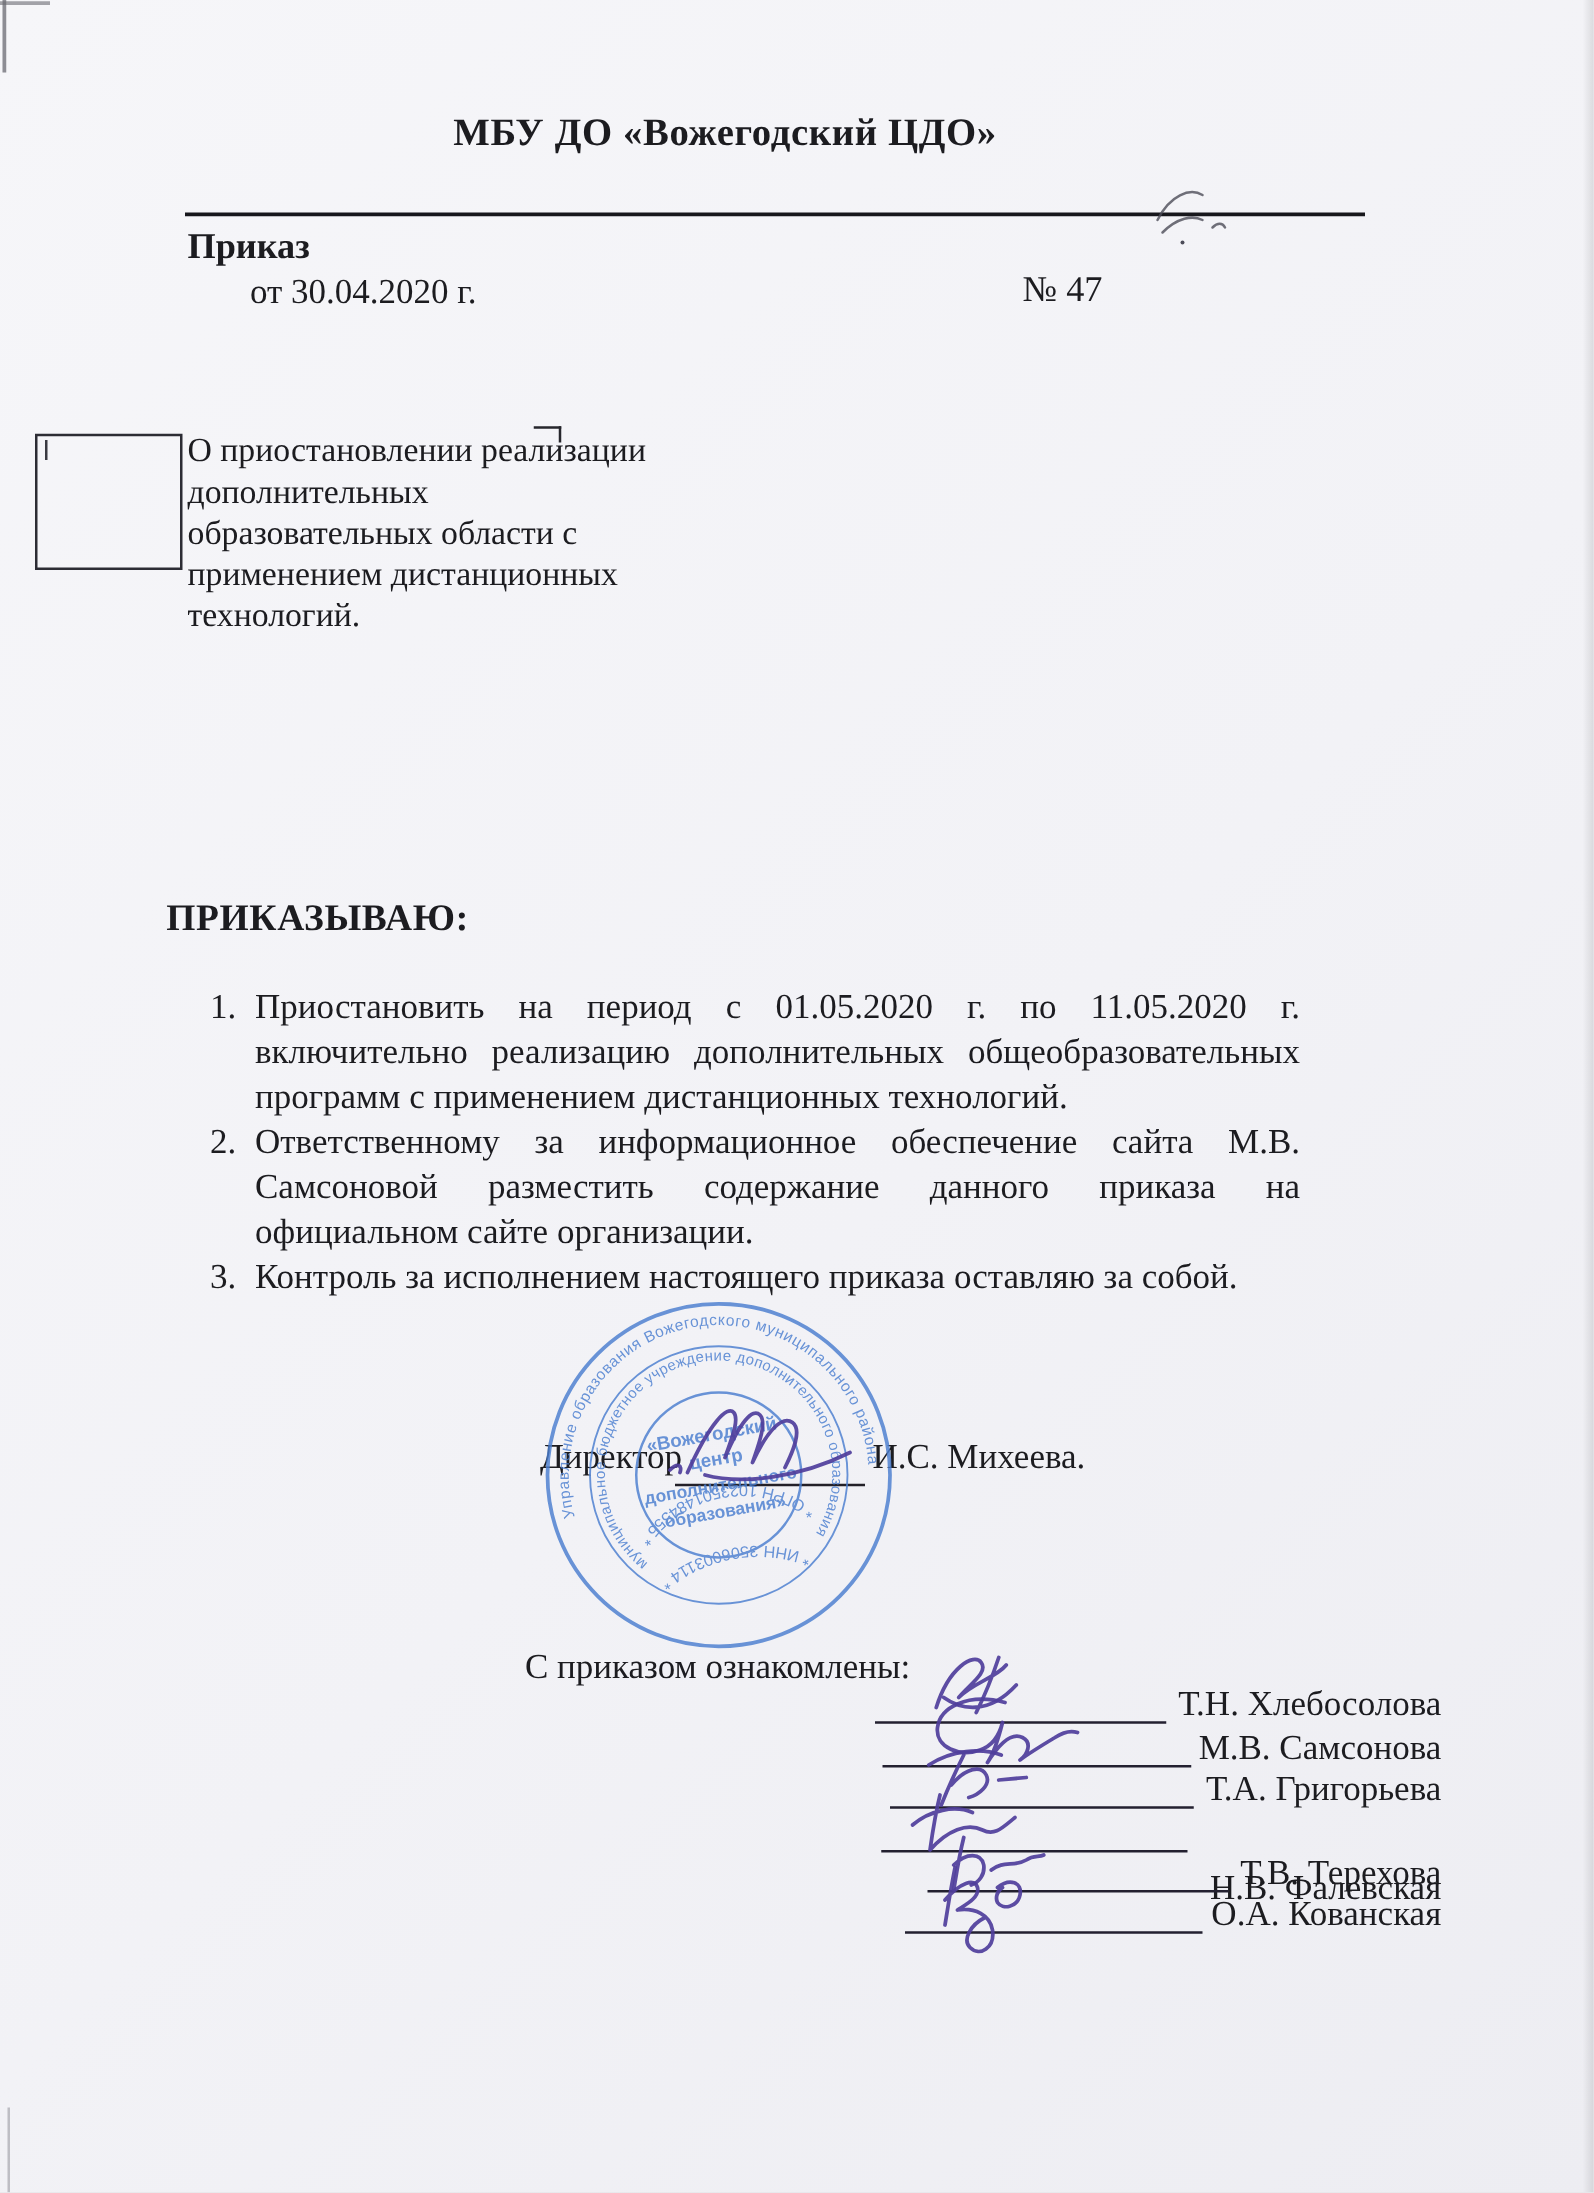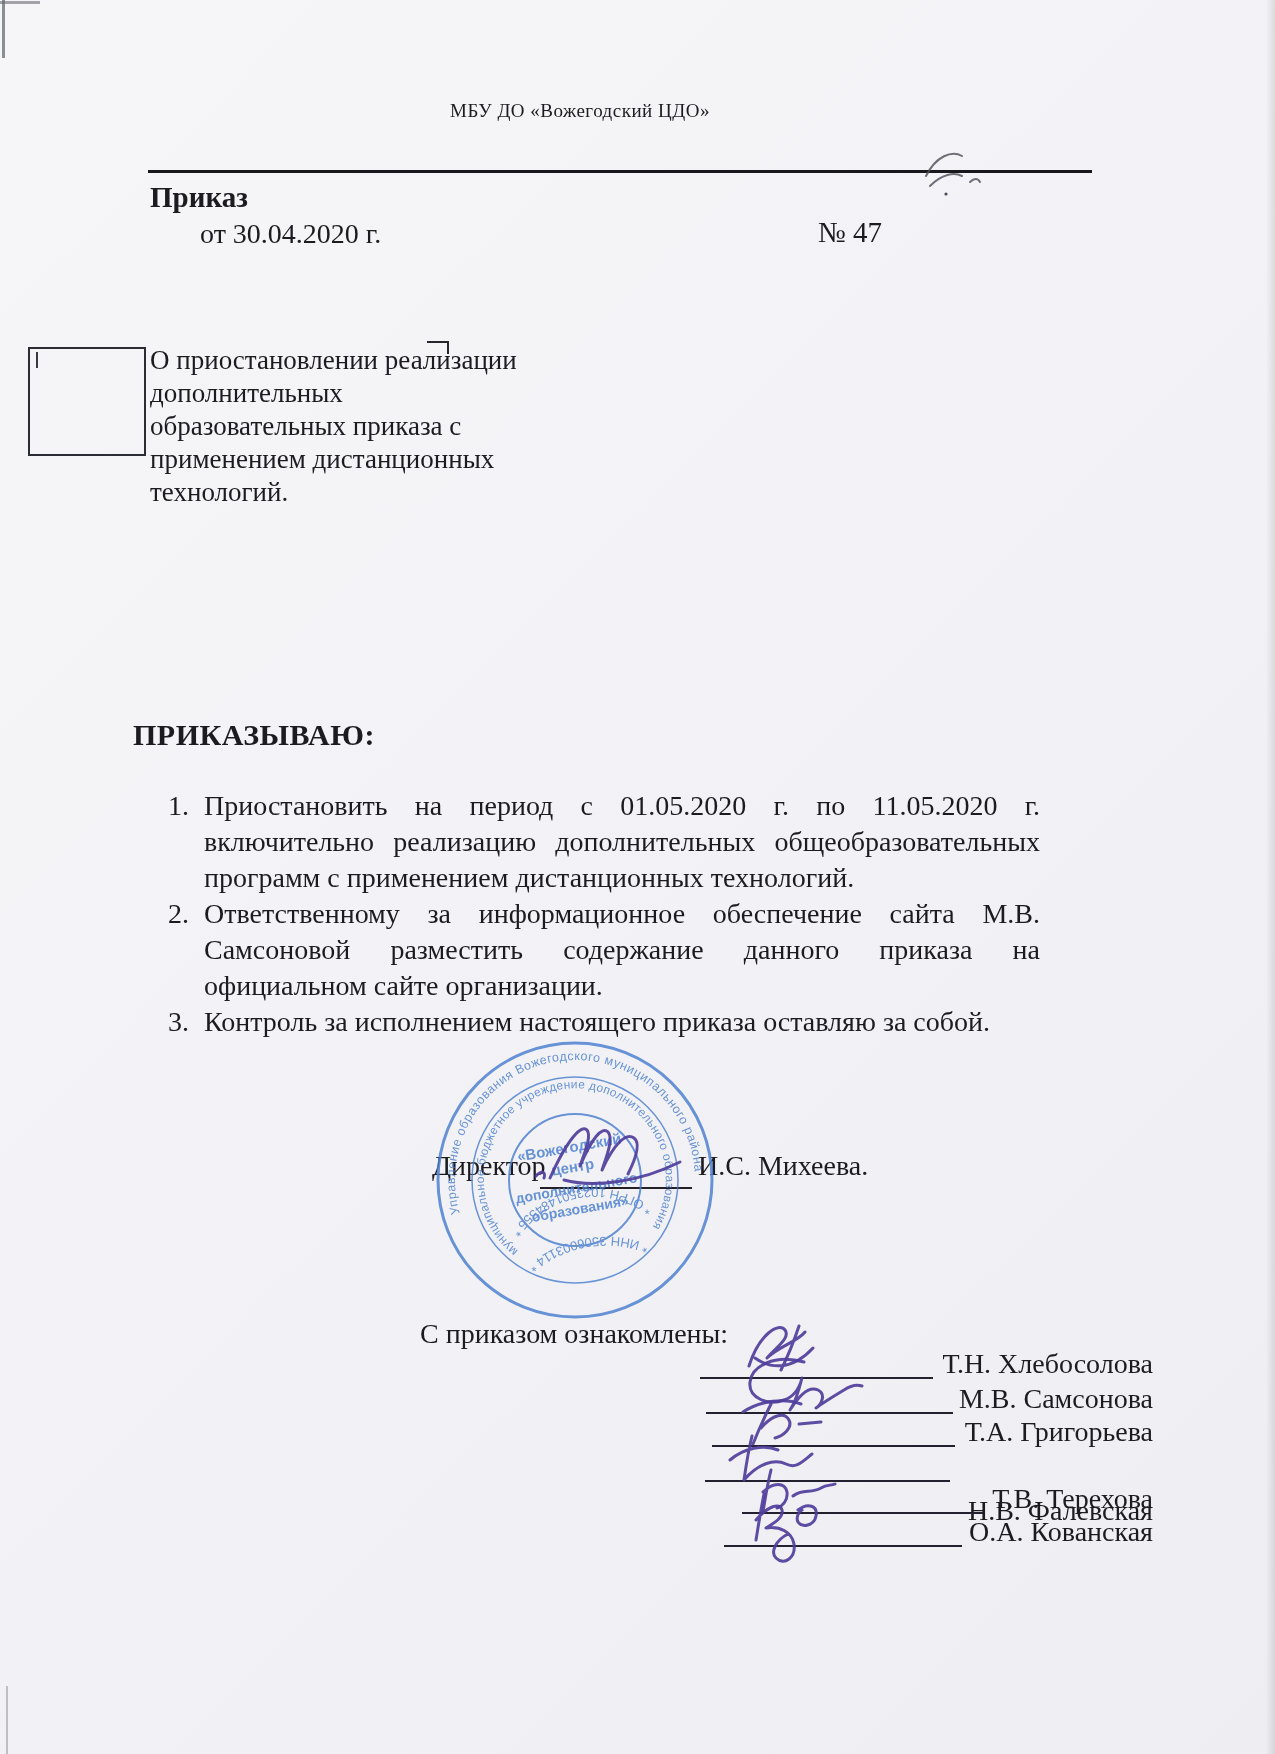--- a/index.html
+++ b/index.html
@@ -4,22 +4,22 @@
 <style>
   html,body{margin:0;padding:0;background:#e6e6e9;}
   .page{
     position:relative;width:1275px;height:1754px;margin:0 auto;
     background:linear-gradient(135deg,#f6f6f9 0%,#f2f2f6 55%,#ededf2 100%);
     font-family:"Liberation Serif", serif;color:#1c1c20;overflow:hidden;
   }
   .page::after{content:"";position:absolute;right:0;top:0;bottom:0;width:9px;
     background:linear-gradient(to right,rgba(0,0,0,0),rgba(0,0,0,0.10));}
   .abs{position:absolute;}
-  .doc-title{left:150px;top:100px;width:860px;text-align:center;
-    font-size:19px;font-weight:normal;letter-spacing:0.5px;}
+  .doc-title{left:150px;top:88px;width:860px;text-align:center;
+    font-size:31px;font-weight:bold;letter-spacing:0.5px;}
   .title-rule{left:148px;top:170px;width:944px;height:3px;background:#17171c;}
   .doc-type{left:150px;top:181px;width:860px;text-align:left;font-size:29px;font-weight:bold;}
   .doc-date{left:200px;top:218px;font-size:28px;}
   .doc-number{left:818px;top:216px;font-size:29px;}
   .subject-box{left:28px;top:347px;width:114px;height:105px;border:2px solid #2c2c34;}
   .subject-box-tick{left:36px;top:352px;width:2px;height:16px;background:#3a3a42;}
   .subject{left:150px;top:344px;width:420px;font-size:27px;line-height:33px;}
   .stray-bracket{left:427px;top:341px;width:20px;height:11px;
     border-top:2.5px solid #26262c;border-right:2.5px solid #26262c;}
   .basis{left:130px;top:540px;width:908px;font-size:28px;line-height:35px;
@@ -66,21 +66,21 @@
   <svg class="abs" style="left:918px;top:142px;" width="105" height="58" viewBox="0 0 105 58">
     <path class="penmark" d="M8,34 C18,14 34,8 44,14 M12,44 C24,32 36,30 44,34 M52,40 C56,36 60,36 62,40"></path>
     <circle cx="28" cy="52" r="1.6" fill="#4c4c58"></circle>
   </svg>
 
   <div class="abs subject-box"></div>
   <div class="abs subject-box-tick"></div>
   <div class="abs subject">
     <div>О приостановлении реализации</div>
     <div>дополнительных</div>
-    <div>образовательных приказа с</div>
+    <div>образовательных области с</div>
     <div>применением дистанционных</div>
     <div>технологий.</div>
   </div>
   <div class="abs stray-bracket"></div>
 
 
   <div class="abs order-heading">ПРИКАЗЫВАЮ:</div>
   <ol class="abs order-list">
     <li class="order-item">
       <span class="num">1.</span>

